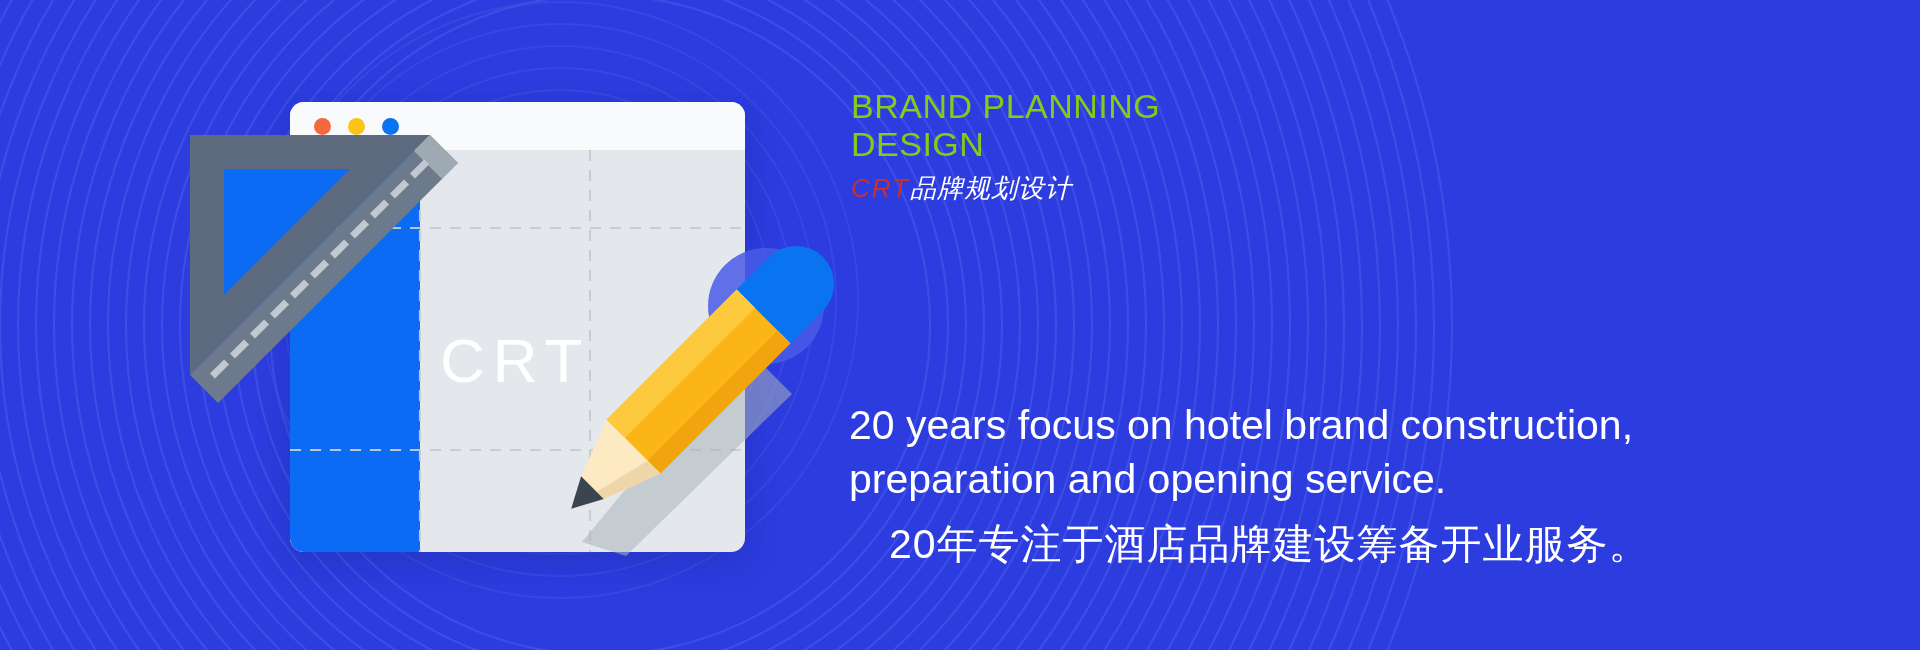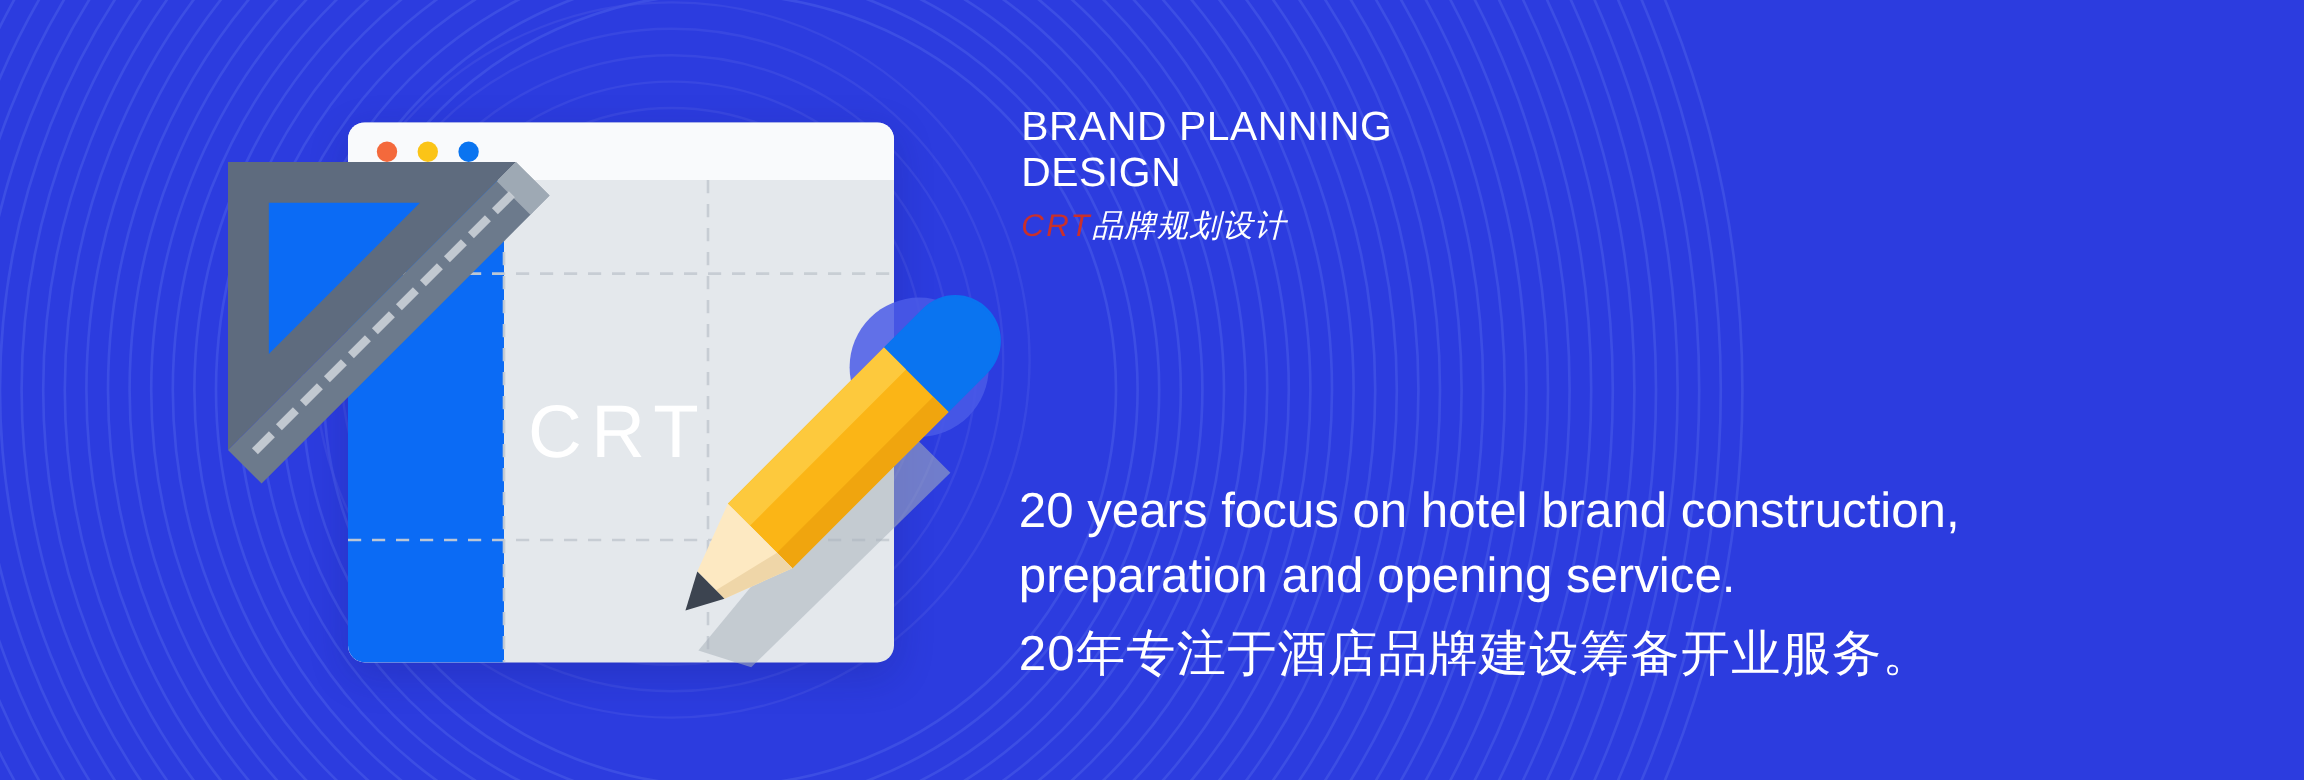--- a/index.html
+++ b/index.html
@@ -100,21 +100,21 @@
   .pencil { position:absolute; left:300px; top:150px; width:320px; height:340px; }
 
   
   .top-text {
     position:absolute;
     left:851px;
     top:87px;
     width:600px;
   }
   .brand-line {
-    color:#ffffff;
+    color:#84cc16;
     font-size:34px;
     line-height:1.13;
     font-weight:400;
     letter-spacing:.5px;
     white-space:pre-line;
   }
   .brand-cn {
     margin-top:8px;
     font-size:26px;
     line-height:1.3;
@@ -136,20 +136,21 @@
     line-height:1.32;
     font-weight:400;
     letter-spacing:0px;
   }
   .headline-cn {
     margin-top:12px;
     color:#FFFFFF;
     font-size:41px;
     line-height:1.3;
     letter-spacing:1px;
+    margin-left:40px;
   }
 </style>
 </head>
 <body>
 
 <div id="banner">
 
   <svg class="rings" viewBox="0 0 1920 650" preserveAspectRatio="none">
     <defs>
       <clipPath id="bannerClip">

